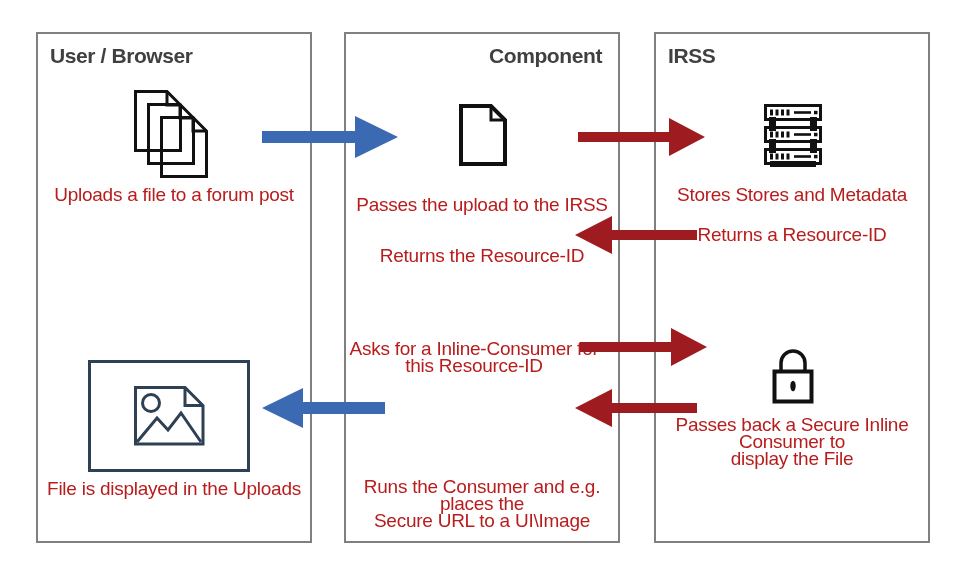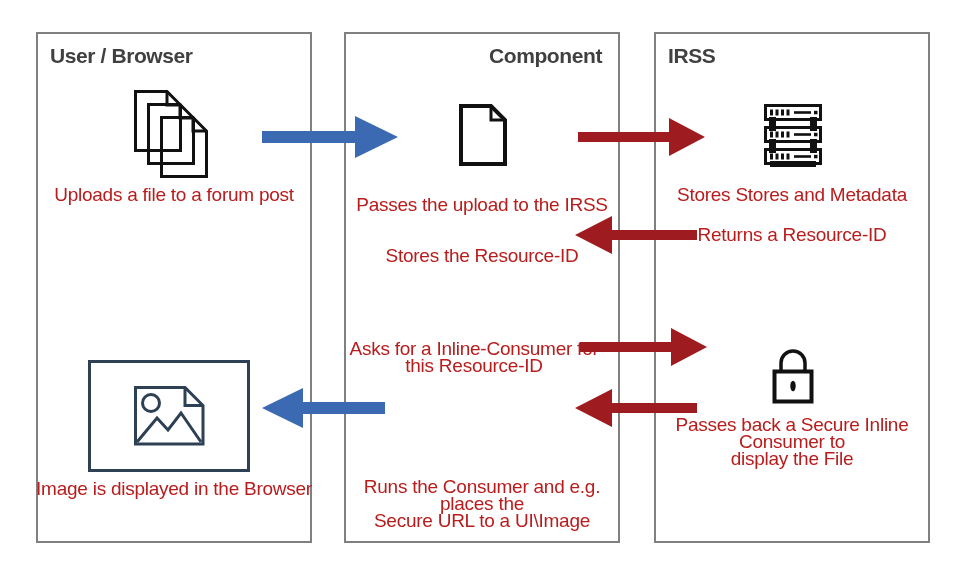--- a/index.html
+++ b/index.html
@@ -103,23 +103,23 @@
     </g>
   </svg>
 
   <svg class="icon" style="left:769px;top:344px;" width="48" height="62" viewBox="0 0 48 62">
     <path class="icon-stroke" d="M12,28 V19 A12,12 0 0 1 36,19 V28" stroke-width="3.5"></path>
     <rect class="icon-stroke" x="5.5" y="27.5" width="37" height="30" fill="#fff" stroke-width="4"></rect>
     <ellipse class="icon-fill" cx="24" cy="42" rx="2.7" ry="5.2"></ellipse>
   </svg>
 
   <div class="caption" style="left:36px;top:186px;">Uploads a file to a forum post</div>
-  <div class="caption" style="left:36px;top:480px;">Image is displayed in the Browser</div>
+  <div class="caption" style="left:36px;top:480px;">File is displayed in the Uploads</div>
   <div class="caption" style="left:344px;top:196px;">Passes the upload to the IRSS</div>
-  <div class="caption" style="left:344px;top:247px;">Stores the Resource-ID</div>
+  <div class="caption" style="left:344px;top:247px;">Returns the Resource-ID</div>
   <div class="caption" style="left:336px;top:340px;text-align:center;">Asks for a Inline-Consumer for
 this Resource-ID</div>
   <div class="caption" style="left:344px;top:478px;">Runs the Consumer and e.g. places the
 Secure URL to a UI\Image</div>
   <div class="caption" style="left:654px;top:186px;">Stores Stores and Metadata</div>
   <div class="caption" style="left:654px;top:226px;">Returns a Resource-ID</div>
   <div class="caption" style="left:654px;top:416px;text-align:center;">Passes back a Secure Inline Consumer to
 display the File</div>
 
   <svg class="arrow" style="left:262px;top:115px;" width="137" height="44" viewBox="0 0 137 44">

